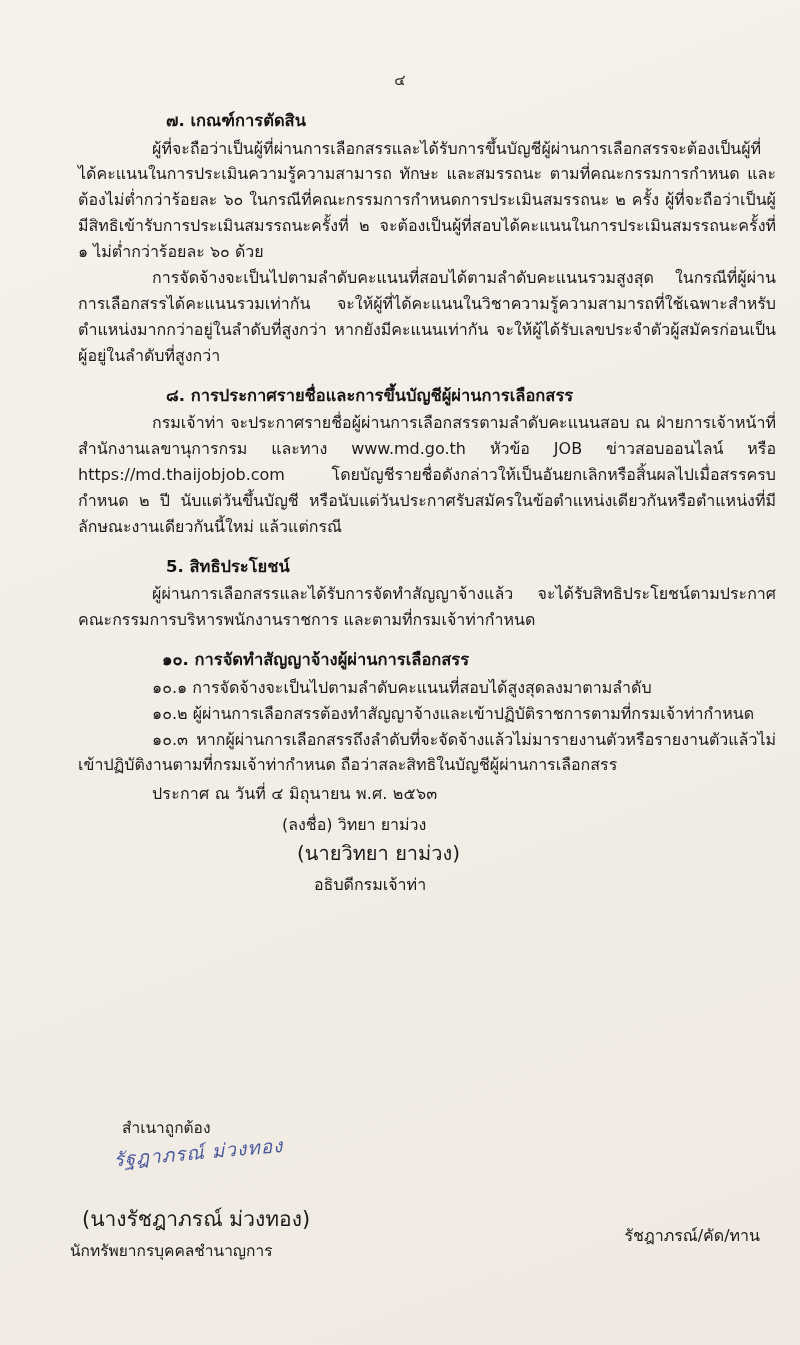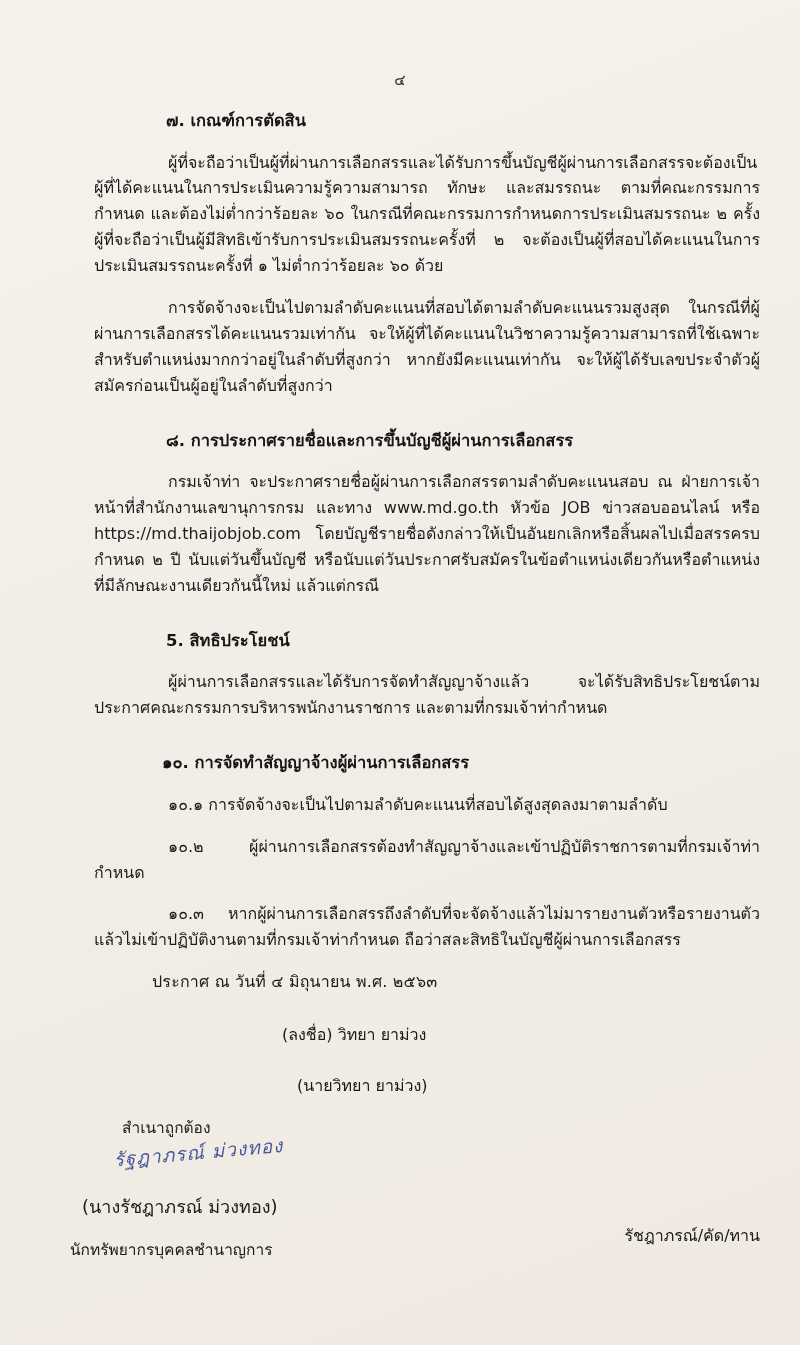--- a/index.html
+++ b/index.html
@@ -43,21 +43,21 @@
     margin: 0 0 2px 0;
     padding-left: 114px;
     line-height: 1.55;
   }
   .heading.tight {
     padding-left: 110px;
   }
   p.para {
     font-size: 16px;
     line-height: 1.62;
-    margin: 16px;
+    margin: 0;
     color: #1b1b1b;
     text-align: justify;
     text-justify: inter-word;
     padding-left: 26px;
   }
   p.indent {
     text-indent: 74px;
   }
   p.sub {
     padding-left: 26px;
@@ -70,26 +70,25 @@
 
   .announce {
     font-size: 16px;
     padding-left: 100px;
     margin-top: 3px;
     letter-spacing: 0.2px;
   }
   .sign-line {
     font-size: 16px;
     padding-left: 230px;
-    margin-top: 28px;
+    margin-top: 6px;
   }
   .sign-name {
-    font-size: 16px;
+    font-size: 20px;
     padding-left: 245px;
-    margin-top: 26px;
   }
   .sign-title {
     font-size: 16px;
     padding-left: 262px;
     margin-top: 3px;
   }
 
   .footer {
     position: absolute;
     left: 52px;
@@ -107,28 +106,28 @@
     font-size: 19px;
     font-style: italic;
     color: #2c3e8f;
     transform: rotate(-5deg);
     transform-origin: left center;
     letter-spacing: 1px;
     opacity: 0.85;
     height: 34px;
   }
   .footer-name {
-    font-size: 18px;
+    font-size: 21px;
     padding-left: 30px;
-    margin-top: 8px;
+    margin-top: 18px;
   }
   .footer-position {
     font-size: 15.5px;
     padding-left: 18px;
-    margin-top: 16px;
+    margin-top: 3px;
   }
   .footer-right {
     position: absolute;
     right: 16px;
     top: 108px;
     font-size: 16px;
   }
 </style>
 </head>
 <body>
@@ -165,20 +164,21 @@
       <div class="heading tight">๑๐. การจัดทำสัญญาจ้างผู้ผ่านการเลือกสรร</div>
       <p class="para sub">๑๐.๑ การจัดจ้างจะเป็นไปตามลำดับคะแนนที่สอบได้สูงสุดลงมาตามลำดับ</p>
       <p class="para sub">๑๐.๒ ผู้ผ่านการเลือกสรรต้องทำสัญญาจ้างและเข้าปฏิบัติราชการตามที่กรมเจ้าท่ากำหนด</p>
       <p class="para sub">๑๐.๓ หากผู้ผ่านการเลือกสรรถึงลำดับที่จะจัดจ้างแล้วไม่มารายงานตัวหรือรายงานตัวแล้วไม่เข้าปฏิบัติงานตามที่กรมเจ้าท่ากำหนด ถือว่าสละสิทธิในบัญชีผู้ผ่านการเลือกสรร</p>
     </div>
 
     <div class="announce">ประกาศ  ณ  วันที่  ๔  มิถุนายน พ.ศ. ๒๕๖๓</div>
 
     <div class="sign-line">(ลงชื่อ)  วิทยา  ยาม่วง</div>
     <div class="sign-name">(นายวิทยา  ยาม่วง)</div>
+    <div class="sign-title">อธิบดีกรมเจ้าท่า</div>
 
   </div>
 
   <div class="footer">
     <div class="footer-certified">สำเนาถูกต้อง</div>
     <div class="signature-mark">รัฐฎาภรณ์ ม่วงทอง</div>
     <div class="footer-name">(นางรัชฎาภรณ์  ม่วงทอง)</div>
     <div class="footer-position">นักทรัพยากรบุคคลชำนาญการ</div>
     <div class="footer-right">รัชฎาภรณ์/คัด/ทาน</div>
   </div>

